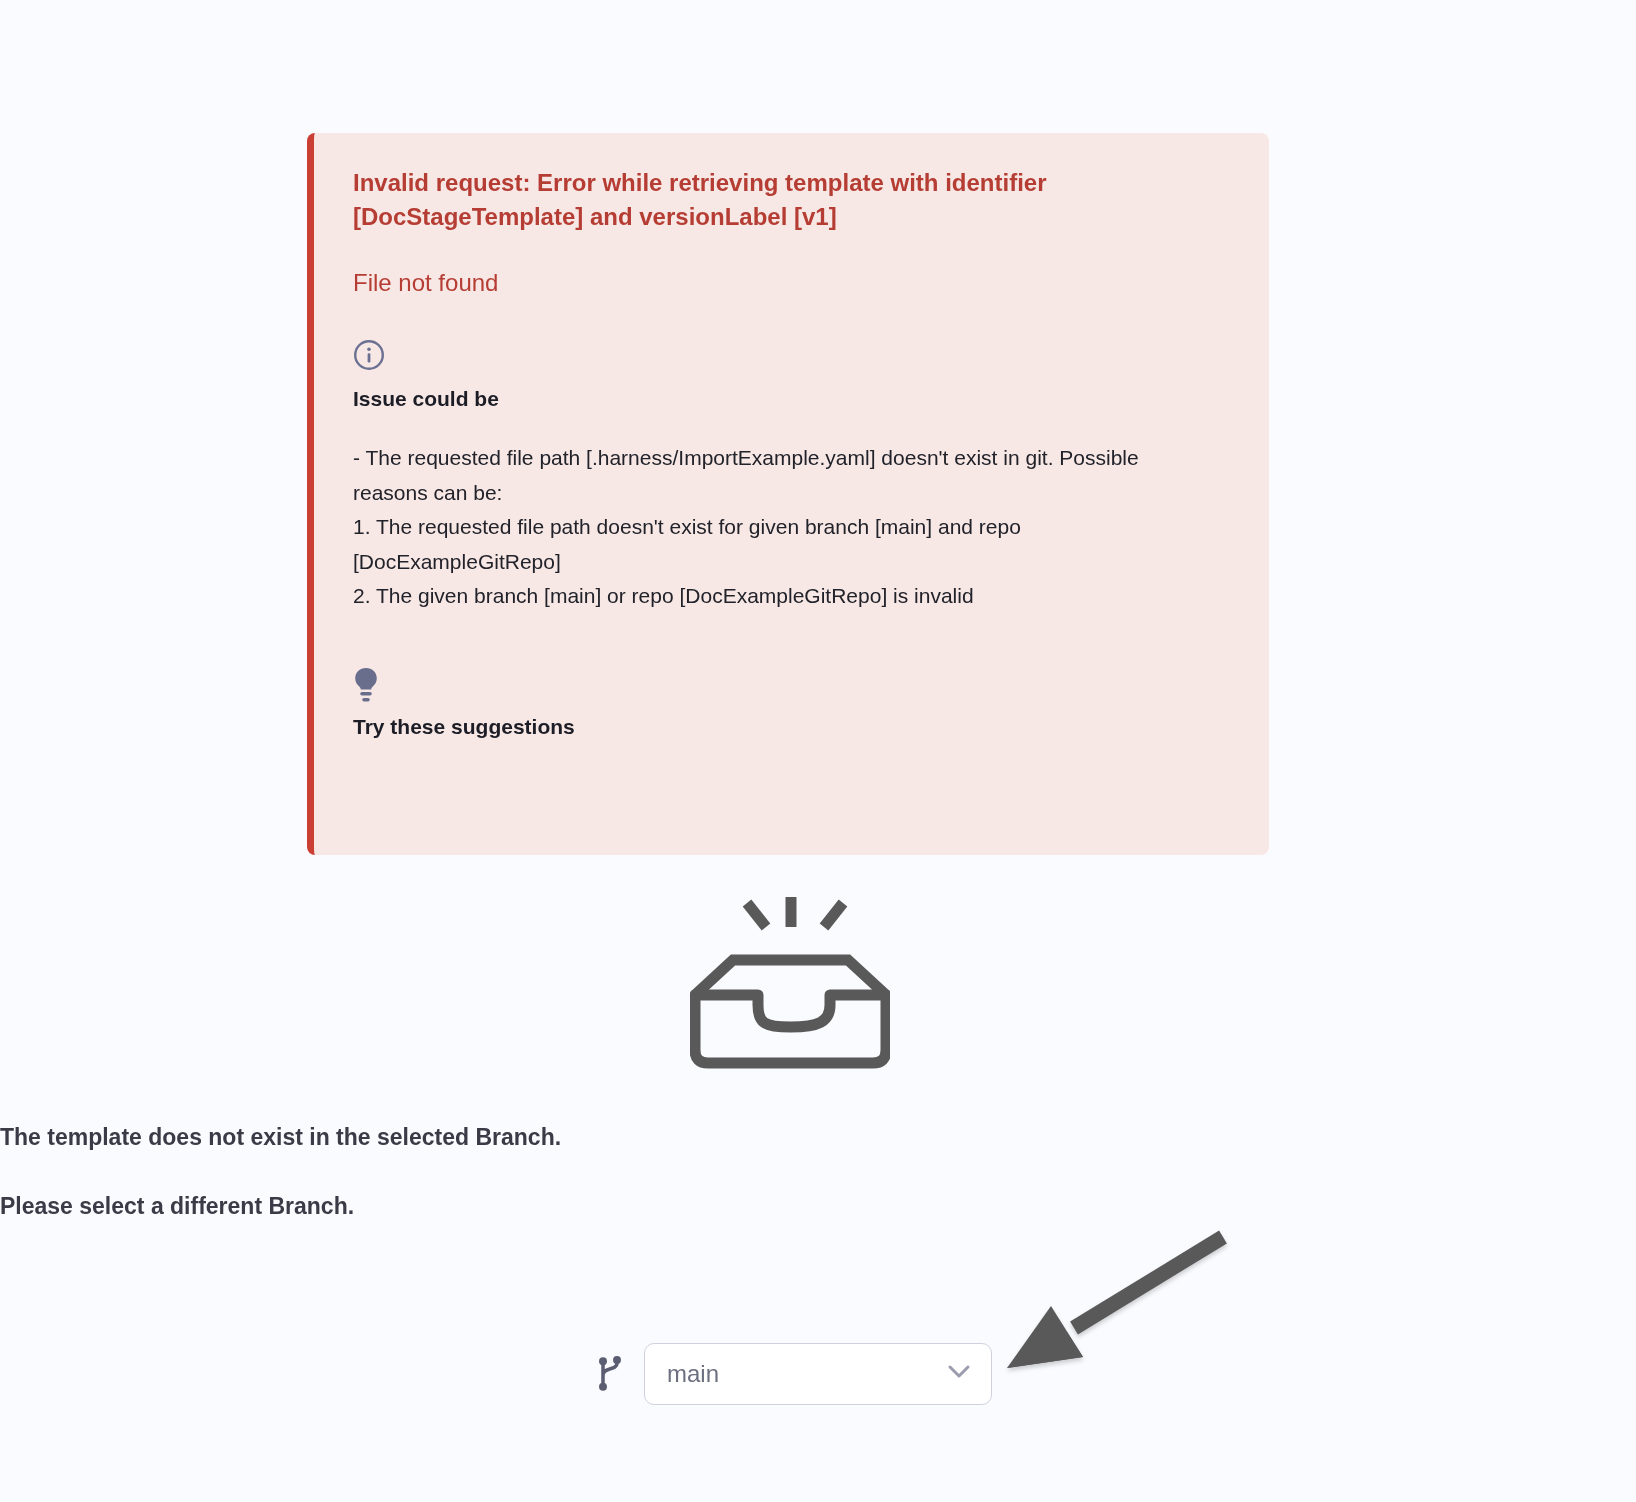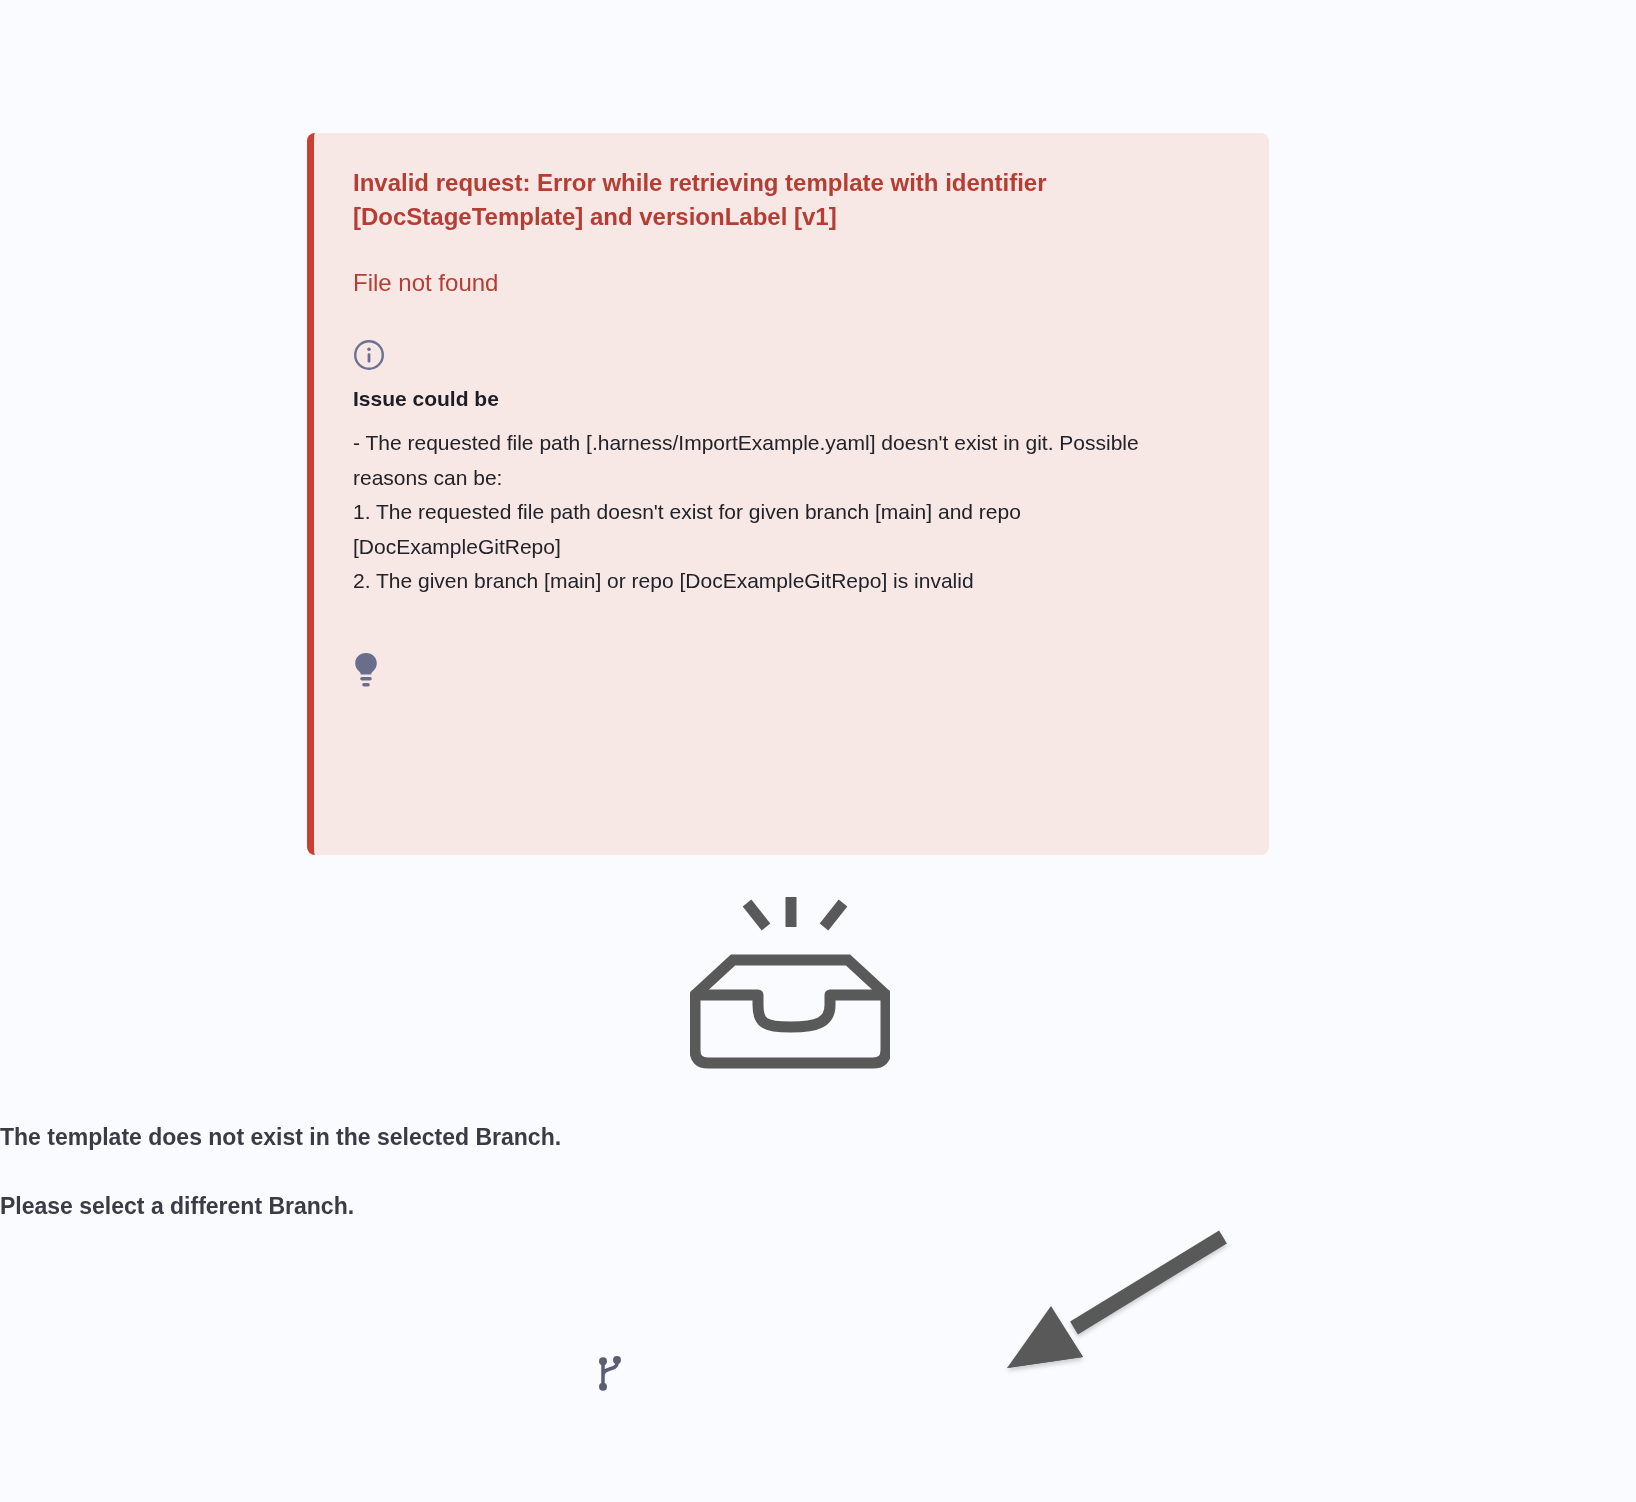--- a/index.html
+++ b/index.html
@@ -54,21 +54,21 @@
   .sec-head {
     color: #1c1d26;
     font-size: 21px;
     line-height: 30px;
     font-weight: 700;
   }
   .sec-body {
     color: #21222a;
     font-size: 21px;
     line-height: 34.5px;
-    margin-top: 12px;
+    margin-top: 27px;
     max-width: 792px;
     white-space: pre-line;
   }
 
   
   .inbox-wrap {
     position: absolute;
     left: 690px;
     top: 853px;
     width: 200px;
@@ -148,20 +148,21 @@
 
     <div class="section second">
       <span class="sec-icon">
         <svg width="26" height="38" viewBox="0 0 26 38">
           <path d="M13 1 C6.6 1 2.2 5.6 2.2 11.2 C2.2 14.8 4 17.4 6 19.3 C7.4 20.6 7.8 21.4 7.8 22.6 L18.2 22.6 C18.2 21.4 18.6 20.6 20 19.3 C22 17.4 23.8 14.8 23.8 11.2 C23.8 5.6 19.4 1 13 1 Z" fill="#686e8c"></path>
           <rect x="7.2" y="25" width="11.6" height="3.6" rx="1.8" fill="#686e8c"></rect>
           <rect x="9.2" y="31" width="7.6" height="3.6" rx="1.8" fill="#686e8c"></rect>
         </svg>
       </span>
       <div class="sec-content">
+        <div class="sec-head">Try these suggestions</div>
       </div>
     </div>
   </div>
 
   <div class="inbox-wrap">
     <svg width="200" height="222" viewBox="0 0 200 222">
       <g stroke="#595959" stroke-width="11" fill="none">
         <line x1="76" y1="74" x2="57" y2="50"></line>
         <line x1="101" y1="74" x2="101" y2="44"></line>
         <line x1="134" y1="74" x2="153" y2="50"></line>
@@ -176,20 +177,28 @@
 
   <div class="branch-icon-wrap">
     <svg width="28" height="38" viewBox="0 0 24 32">
       <circle cx="6" cy="5" r="3.4" fill="#5b5e72"></circle>
       <circle cx="18" cy="4" r="3.4" fill="#5b5e72"></circle>
       <circle cx="6" cy="27" r="3.4" fill="#5b5e72"></circle>
       <path d="M6 8 L6 24 M18 7 C18 13 6 10 6 17" fill="none" stroke="#5b5e72" stroke-width="3" stroke-linecap="round"></path>
     </svg>
   </div>
 
+  <div class="branch-select">
+    <span class="value">main</span>
+    <span>
+      <svg width="24" height="16" viewBox="0 0 24 16">
+        <path d="M3 3 L12 12 L21 3" fill="none" stroke="#9b9dae" stroke-width="3" stroke-linecap="round" stroke-linejoin="round"></path>
+      </svg>
+    </span>
+  </div>
 
   <div class="arrow-wrap">
     <svg width="250" height="205" viewBox="0 0 250 205">
       <line x1="233" y1="57" x2="84" y2="148" stroke="#595959" stroke-width="15"></line>
       <polygon points="17,188 61,126 93,177" fill="#595959"></polygon>
       <polygon points="17,188 77,152 93,177" fill="#595959"></polygon>
     </svg>
   </div>
 
 </div>

